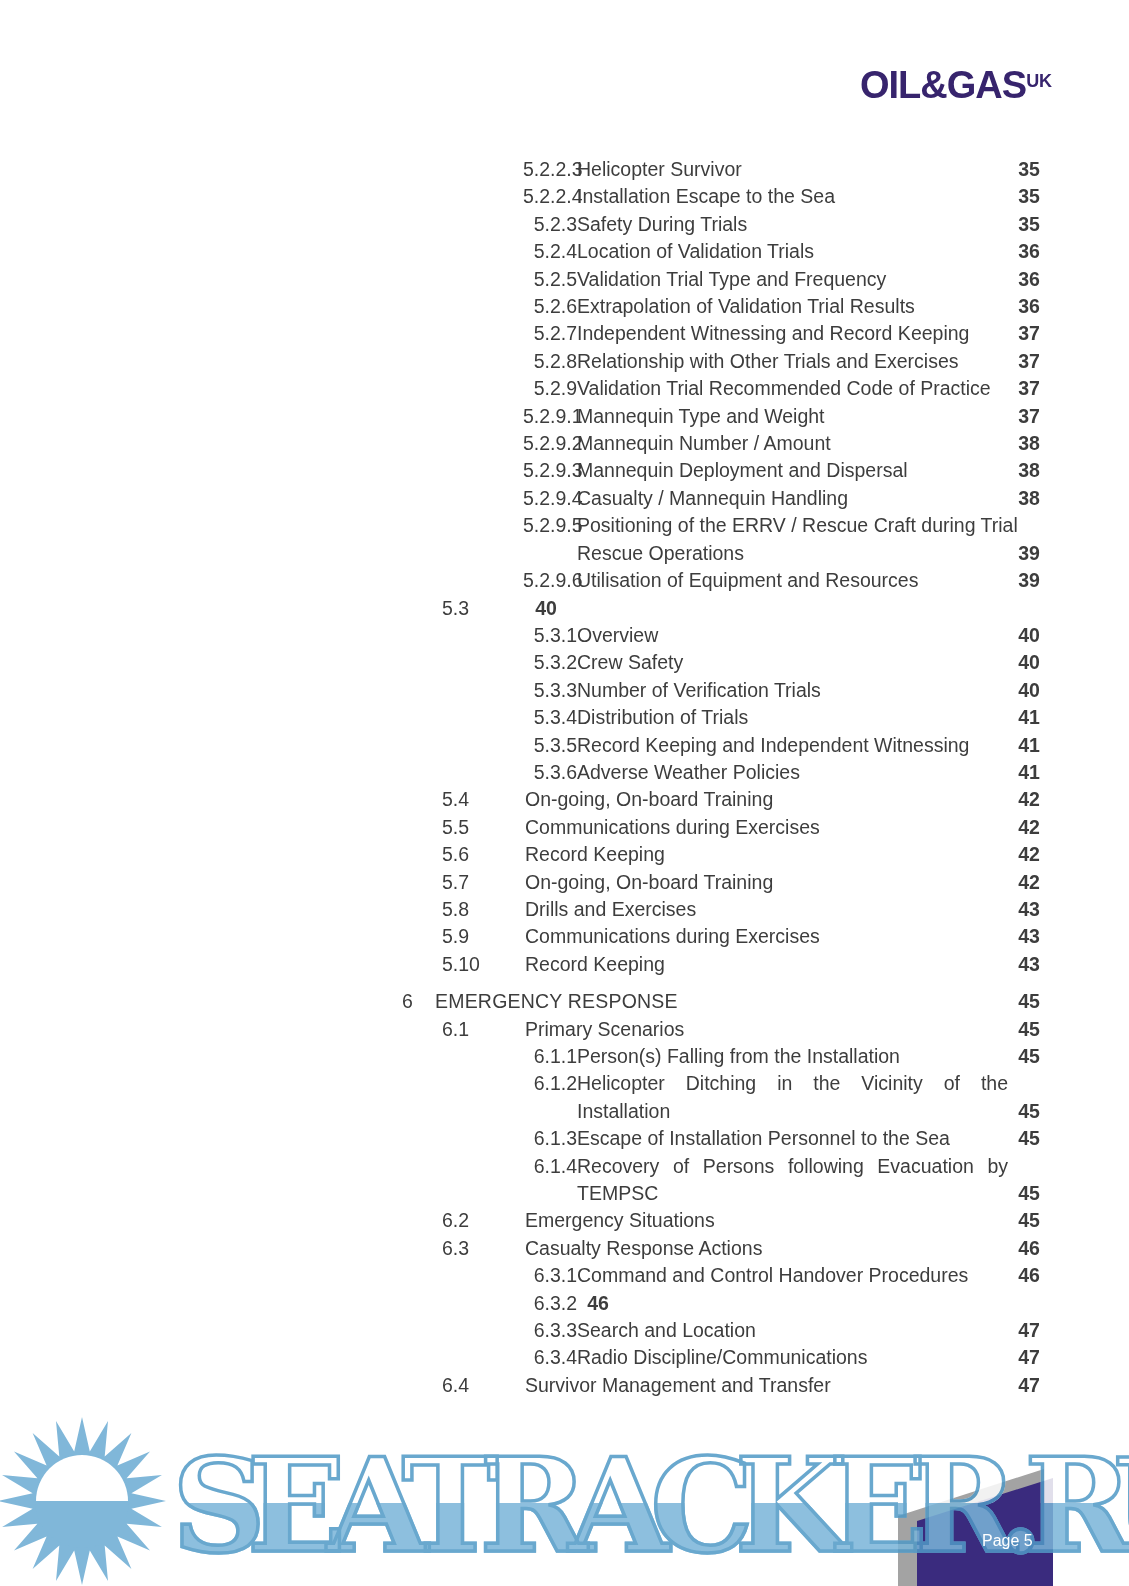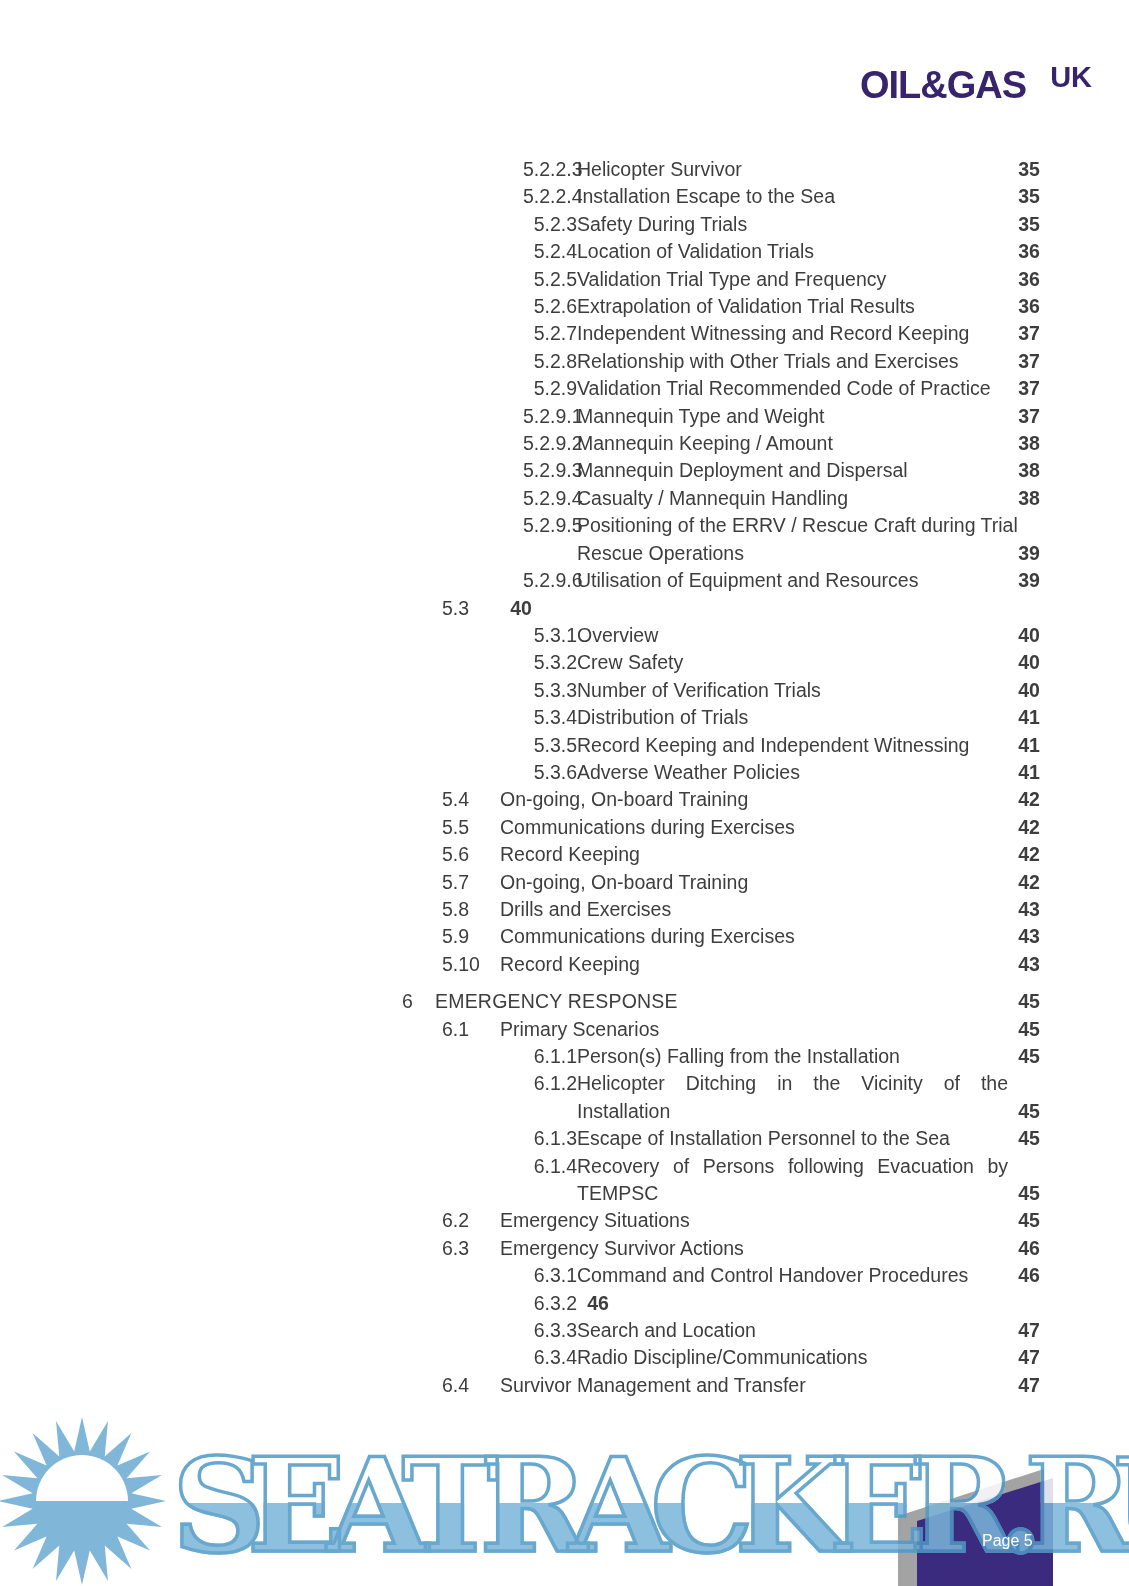--- a/index.html
+++ b/index.html
@@ -6,32 +6,32 @@
   body{
     width:1129px;height:1586px;position:relative;background:#ffffff;overflow:hidden;
     font-family:"Liberation Sans", sans-serif;color:#3d3d3d;
   }
   
   .logo{
     position:absolute;left:860px;top:64px;
     font-weight:800;font-size:38px;letter-spacing:-1px;color:#37246d;
     white-space:nowrap;
   }
-  .logo .sup{font-size:29px;position:relative;top:-11px;letter-spacing:0;margin-left:24px;}
+  .logo .sup{font-size:18px;position:relative;top:-11px;letter-spacing:0;}
   
   .toc{
     position:absolute;left:402px;top:156px;width:648px;
     font-size:19.5px;line-height:27.4px;
   }
   .row{display:flex;align-items:flex-start;}
   .row .num{flex:none;}
   .row .title{flex:1 1 auto;white-space:nowrap;min-width:0;}
   .row .page{flex:none;width:42px;text-align:center;align-self:flex-end;font-weight:bold;}
   .l1 .num{width:33px;}
-  .l2{padding-left:40px;}  .l2 .num{width:58px;}
+  .l2{padding-left:40px;gap:25px;}  .l2 .num{width:58px;}
   .l3{padding-left:109px;} .l3 .num{width:66px;text-align:right;}
   .l4{padding-left:121px;} .l4 .num{width:54px;}
   .sec-gap{margin-top:10px;}
   .caps .title{letter-spacing:.2px;}
   .row.wrap .title{white-space:normal;text-align:justify;}
   .pl{display:block;white-space:nowrap;}
   .pl2{display:block;}
   
   .corner{position:absolute;left:880px;top:1455px;z-index:1;}
   
@@ -100,21 +100,21 @@
       <span class="title">Validation Trial Recommended Code of Practice</span>
       <span class="page">37</span>
     </div>
   <div class="row l4">
       <span class="num">5.2.9.1</span>
       <span class="title">Mannequin Type and Weight</span>
       <span class="page">37</span>
     </div>
   <div class="row l4">
       <span class="num">5.2.9.2</span>
-      <span class="title">Mannequin Keeping / Amount</span>
+      <span class="title">Mannequin Number / Amount</span>
       <span class="page">38</span>
     </div>
   <div class="row l4">
       <span class="num">5.2.9.3</span>
       <span class="title">Mannequin Deployment and Dispersal</span>
       <span class="page">38</span>
     </div>
   <div class="row l4">
       <span class="num">5.2.9.4</span>
       <span class="title">Casualty / Mannequin Handling</span>
@@ -232,21 +232,21 @@
       <span class="title">Recovery of Persons following Evacuation by TEMPSC</span>
       <span class="page">45</span>
     </div>
   <div class="row l2">
       <span class="num">6.2</span>
       <span class="title">Emergency Situations</span>
       <span class="page">45</span>
     </div>
   <div class="row l2">
       <span class="num">6.3</span>
-      <span class="title">Emergency Survivor Actions</span>
+      <span class="title">Casualty Response Actions</span>
       <span class="page">46</span>
     </div>
   <div class="row l3">
       <span class="num">6.3.1</span>
       <span class="title">Command and Control Handover Procedures</span>
       <span class="page">46</span>
     </div>
   <div class="row l3">
       <span class="num">6.3.2</span>
       <span class="page">46</span>

